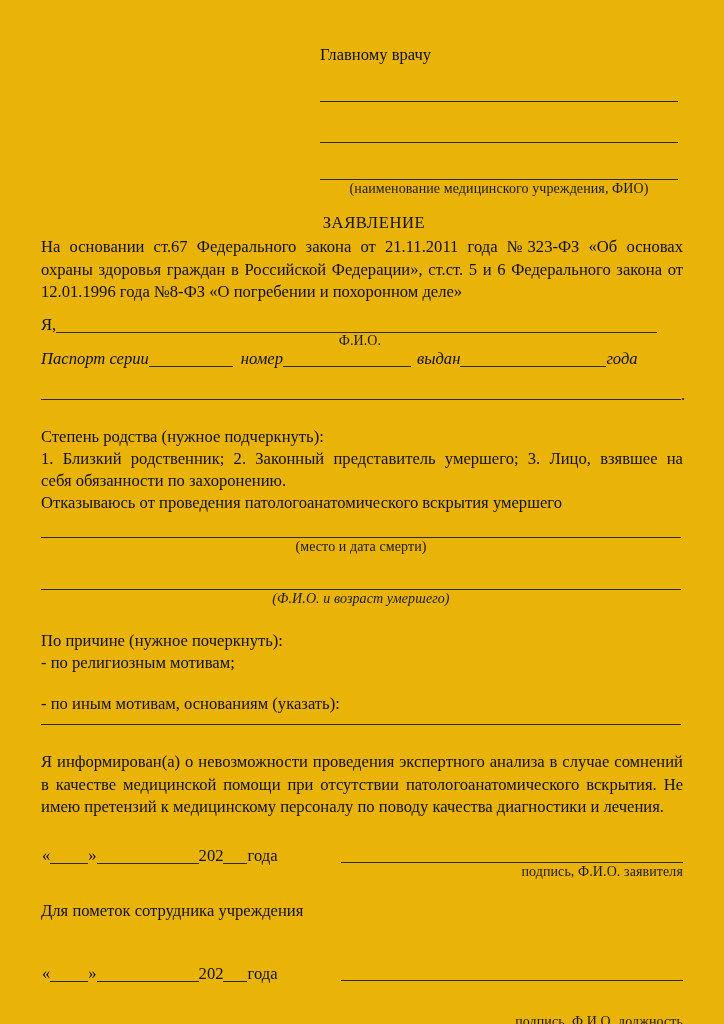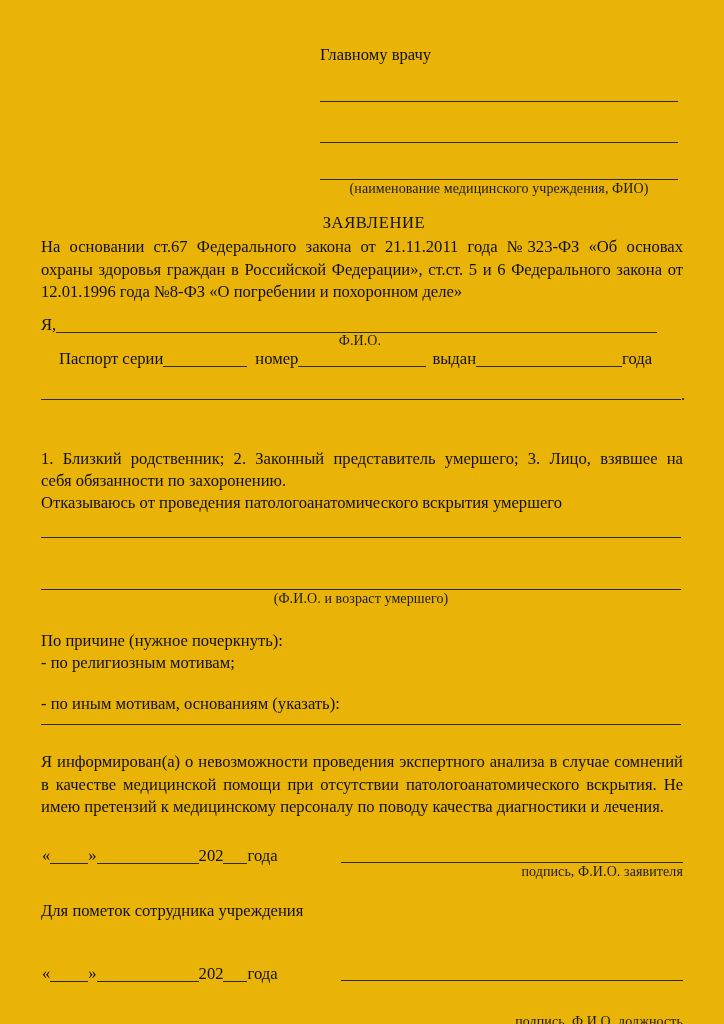--- a/index.html
+++ b/index.html
@@ -88,43 +88,49 @@
     <span>На основании ст.67 Федерального закона от 21.11.2011 года №323-ФЗ «Об основах охраны здоровья граждан в Российской Федерации», ст.ст. 5 и 6 Федерального закона от 12.01.1996 года №8-ФЗ «О погребении и похоронном деле»</span>
   </div>
 
   <div class="body-text nowrap" style="left:41px; top:314px;">
     <span>Я,</span><span class="fill" style="width:601px;"></span>
   </div>
   <div class="caption" style="left:240px; top:333px; width:240px;">
     <span>Ф.И.О.</span>
   </div>
 
-  <div class="body-text nowrap" style="left:59px; top:348px;">
+  <div class="body-text nowrap" style="left:41px; top:348px;font-style:italic;">
     <span>Паспорт серии</span><span class="fill" style="width:84px;"></span><span style="margin-left:8px;">номер</span><span class="fill" style="width:128px;"></span><span style="margin-left:6px;">выдан</span><span class="fill" style="width:146px;"></span><span>года</span>
   </div>
 
   <div class="rule" style="left:41px; top:399px; width:640px;"></div>
   <div class="abs" style="left:681px; top:385px; font-size:16.6px;">
     <span>.</span>
   </div>
 
+  <div class="body-text" style="left:41px; top:426px; width:642px;">
+    <span>Степень родства (нужное подчеркнуть):</span>
+  </div>
   <div class="body-text just" style="left:41px; top:448px; width:642px; text-align-last:justify;">
     <span>1. Близкий родственник; 2. Законный представитель умершего; 3. Лицо, взявшее на</span>
   </div>
   <div class="body-text" style="left:41px; top:470px; width:642px;">
     <span>себя обязанности по захоронению.</span>
   </div>
   <div class="body-text" style="left:41px; top:492px; width:642px;">
     <span>Отказываюсь от проведения патологоанатомического вскрытия умершего</span>
   </div>
 
   <div class="rule" style="left:41px; top:537px; width:640px;"></div>
+  <div class="caption" style="left:41px; top:539px; width:640px;">
+    <span>(место и дата смерти)</span>
+  </div>
 
   <div class="rule" style="left:41px; top:589px; width:640px;"></div>
-  <div class="caption" style="left:41px; top:591px; width:640px;">
+  <div class="caption" style="left:41px; top:591px; width:640px;font-style:italic;">
     <span>(Ф.И.О. и возраст умершего)</span>
   </div>
 
   <div class="body-text" style="left:41px; top:630px; width:642px;">
     <span>По причине (нужное почеркнуть):</span>
   </div>
   <div class="body-text" style="left:41px; top:652px; width:642px;">
     <span>- по религиозным мотивам;</span>
   </div>
   <div class="body-text" style="left:41px; top:693px; width:642px;">

